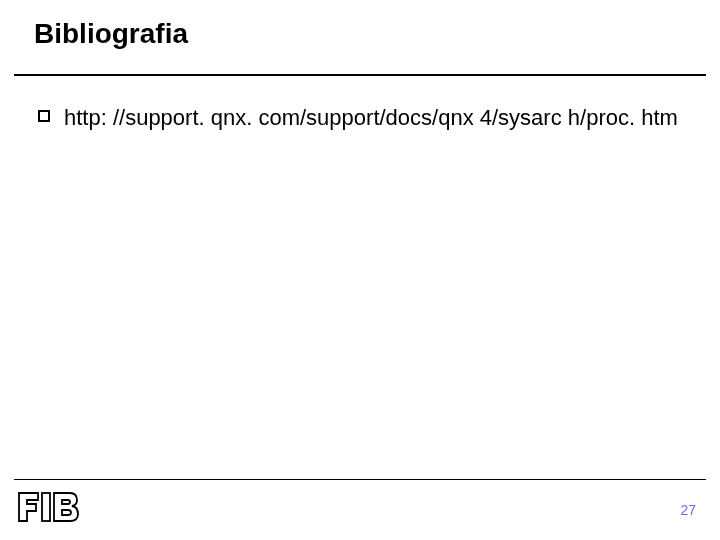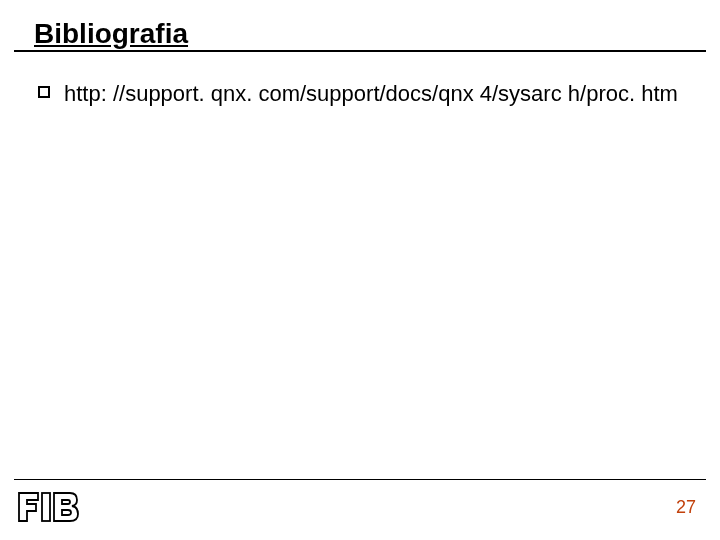--- a/index.html
+++ b/index.html
@@ -9,24 +9,23 @@
     }
     body {
       width: 720px;
       height: 540px;
       background: #ffffff;
       font-family: Arial, Helvetica, sans-serif;
       position: relative;
       overflow: hidden;
     }
     .header {
-      padding: 18px 20px 0 20px;
+      padding: 18px 20px 24px 20px;
       border-bottom: 2px solid #000;
       margin: 0 14px;
-      text-decoration: underline;
     }
     .title {
       font-size: 28px;
       font-weight: bold;
       color: #000;
     }
     .content {
       padding: 28px 20px 0 38px;
     }
     .bullet-item {
@@ -61,22 +60,22 @@
       bottom: 18px;
       left: 18px;
     }
     .logo svg {
       display: block;
     }
     .page-number {
       position: absolute;
       bottom: 22px;
       right: 24px;
-      font-size: 18px;
-      color: #c2410c;
+      font-size: 14px;
+      color: #8b5cf6;
     }
   </style>
 </head>
 <body>
 
 <div class="header">
   <div class="title">Bibliografia</div>
 </div>
 
 <div class="content">

